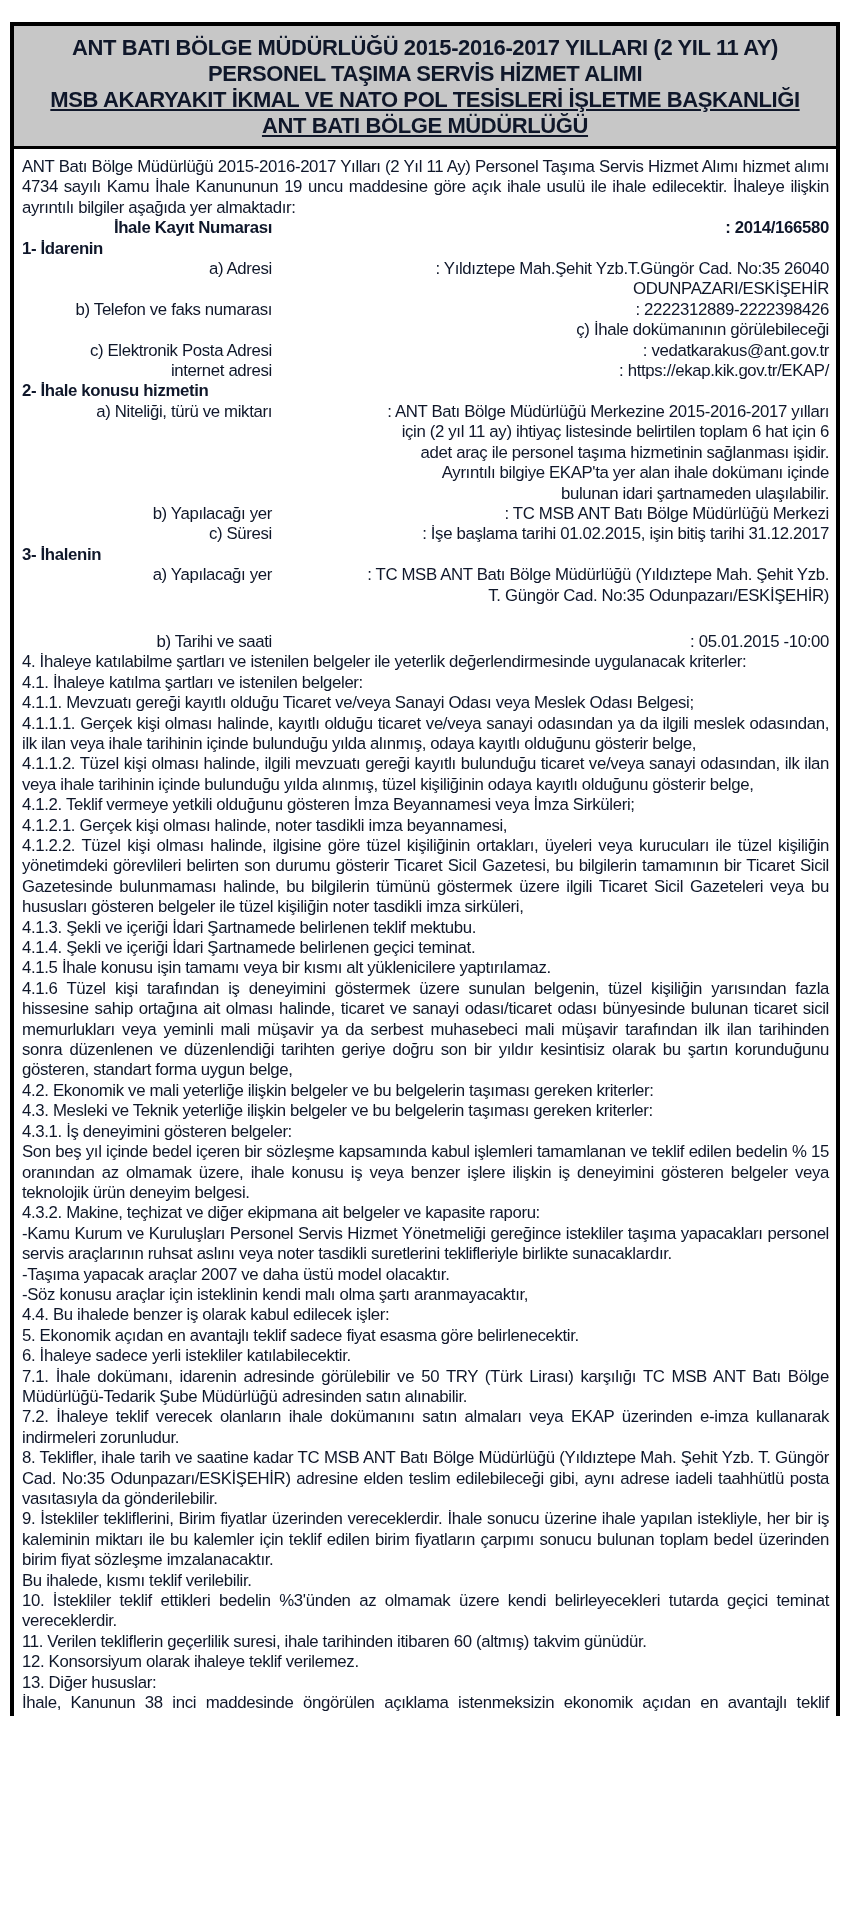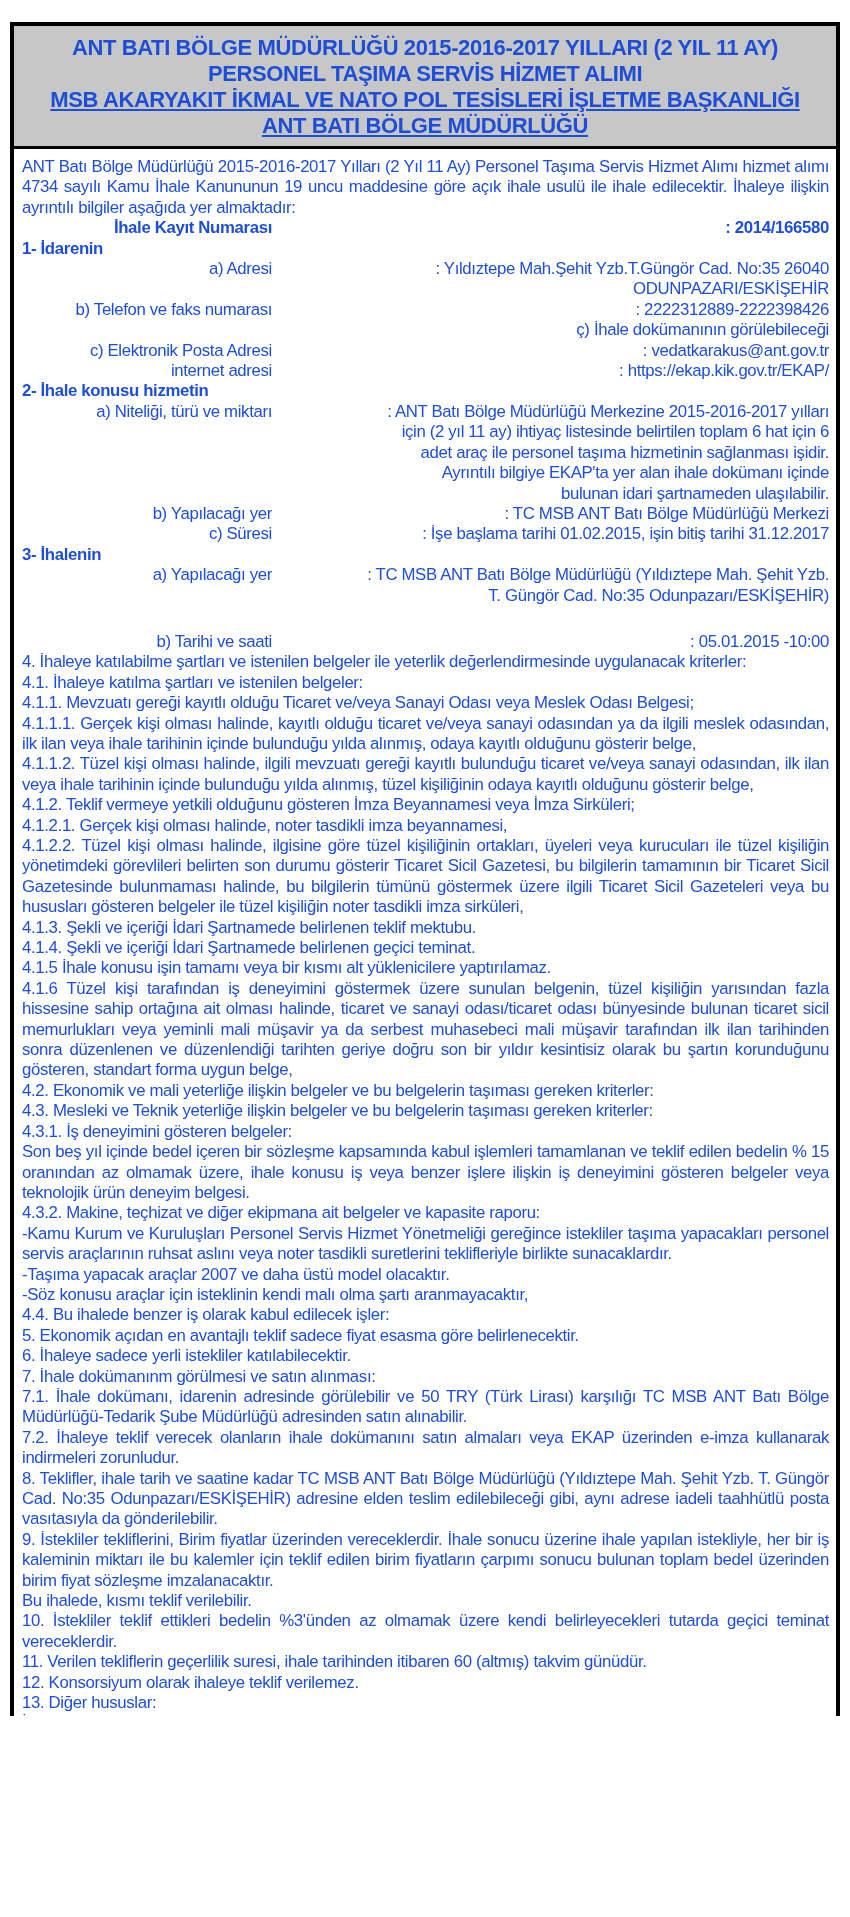--- a/index.html
+++ b/index.html
@@ -2,21 +2,21 @@
 <html lang="tr"><head>
 <meta charset="utf-8">
 <style>
   html,body{margin:0;padding:0;background:#ffffff;}
   .page{
     position:relative;
     width:850px;height:1716px;
     overflow:hidden;
     background:#ffffff;
     font-family:"Liberation Sans",sans-serif;
-    color:#1d4ed8;
+    color:#0f172a;
     -webkit-font-smoothing:antialiased;
   }
   .frame{
     margin:22px 10px 0 10px;
     border:4px solid #000000;
   }
   .hdr{
     background:#c7c7c7;
     border-bottom:3px solid #000000;
     text-align:center;
@@ -144,21 +144,20 @@
           <p class="clause">4.3. Mesleki ve Teknik yeterliğe ilişkin belgeler ve bu belgelerin taşıması gereken kriterler:</p>
           <p class="clause">4.3.1. İş deneyimini gösteren belgeler:</p>
           <p class="clause">Son beş yıl içinde bedel içeren bir sözleşme kapsamında kabul işlemleri tamamlanan ve teklif edilen bedelin % 15 oranından az olmamak üzere, ihale konusu iş veya benzer işlere ilişkin iş deneyimini gösteren belgeler veya teknolojik ürün deneyim belgesi.</p>
           <p class="clause">4.3.2. Makine, teçhizat ve diğer ekipmana ait belgeler ve kapasite raporu:</p>
           <p class="clause">-Kamu Kurum ve Kuruluşları Personel Servis Hizmet Yönetmeliği gereğince istekliler taşıma yapacakları personel servis araçlarının ruhsat aslını veya noter tasdikli suretlerini teklifleriyle birlikte sunacaklardır.</p>
           <p class="clause">-Taşıma yapacak araçlar 2007 ve daha üstü model olacaktır.</p>
           <p class="clause">-Söz konusu araçlar için isteklinin kendi malı olma şartı aranmayacaktır,</p>
           <p class="clause">4.4. Bu ihalede benzer iş olarak kabul edilecek işler:</p>
           <p class="clause">5. Ekonomik açıdan en avantajlı teklif sadece fiyat esasma göre belirlenecektir.</p>
           <p class="clause">6. İhaleye sadece yerli istekliler katılabilecektir.</p>
-          <p class="clause">7. İhale dokümanınm görülmesi ve satın alınması:</p>
           <p class="clause">7.1. İhale dokümanı, idarenin adresinde görülebilir ve 50 TRY (Türk Lirası) karşılığı TC MSB ANT Batı Bölge Müdürlüğü-Tedarik Şube Müdürlüğü adresinden satın alınabilir.</p>
           <p class="clause">7.2. İhaleye teklif verecek olanların ihale dokümanını satın almaları veya EKAP üzerinden e-imza kullanarak indirmeleri zorunludur.</p>
           <p class="clause">8. Teklifler, ihale tarih ve saatine kadar TC MSB ANT Batı Bölge Müdürlüğü (Yıldıztepe Mah. Şehit Yzb. T. Güngör Cad. No:35 Odunpazarı/ESKİŞEHİR) adresine elden teslim edilebileceği gibi, aynı adrese iadeli taahhütlü posta vasıtasıyla da gönderilebilir.</p>
           <p class="clause">9. İstekliler tekliflerini, Birim fiyatlar üzerinden vereceklerdir. İhale sonucu üzerine ihale yapılan istekliyle, her bir iş kaleminin miktarı ile bu kalemler için teklif edilen birim fiyatların çarpımı sonucu bulunan toplam bedel üzerinden birim fiyat sözleşme imzalanacaktır.</p>
           <p class="clause">Bu ihalede, kısmı teklif verilebilir.</p>
           <p class="clause">10. İstekliler teklif ettikleri bedelin %3'ünden az olmamak üzere kendi belirleyecekleri tutarda geçici teminat vereceklerdir.</p>
           <p class="clause">11. Verilen tekliflerin geçerlilik suresi, ihale tarihinden itibaren 60 (altmış) takvim günüdür.</p>
           <p class="clause">12. Konsorsiyum olarak ihaleye teklif verilemez.</p>
           <p class="clause">13. Diğer hususlar:</p>
           <p class="clause">İhale, Kanunun 38 inci maddesinde öngörülen açıklama istenmeksizin ekonomik açıdan en avantajlı teklif üzerinde bırakılacaktır.</p>

